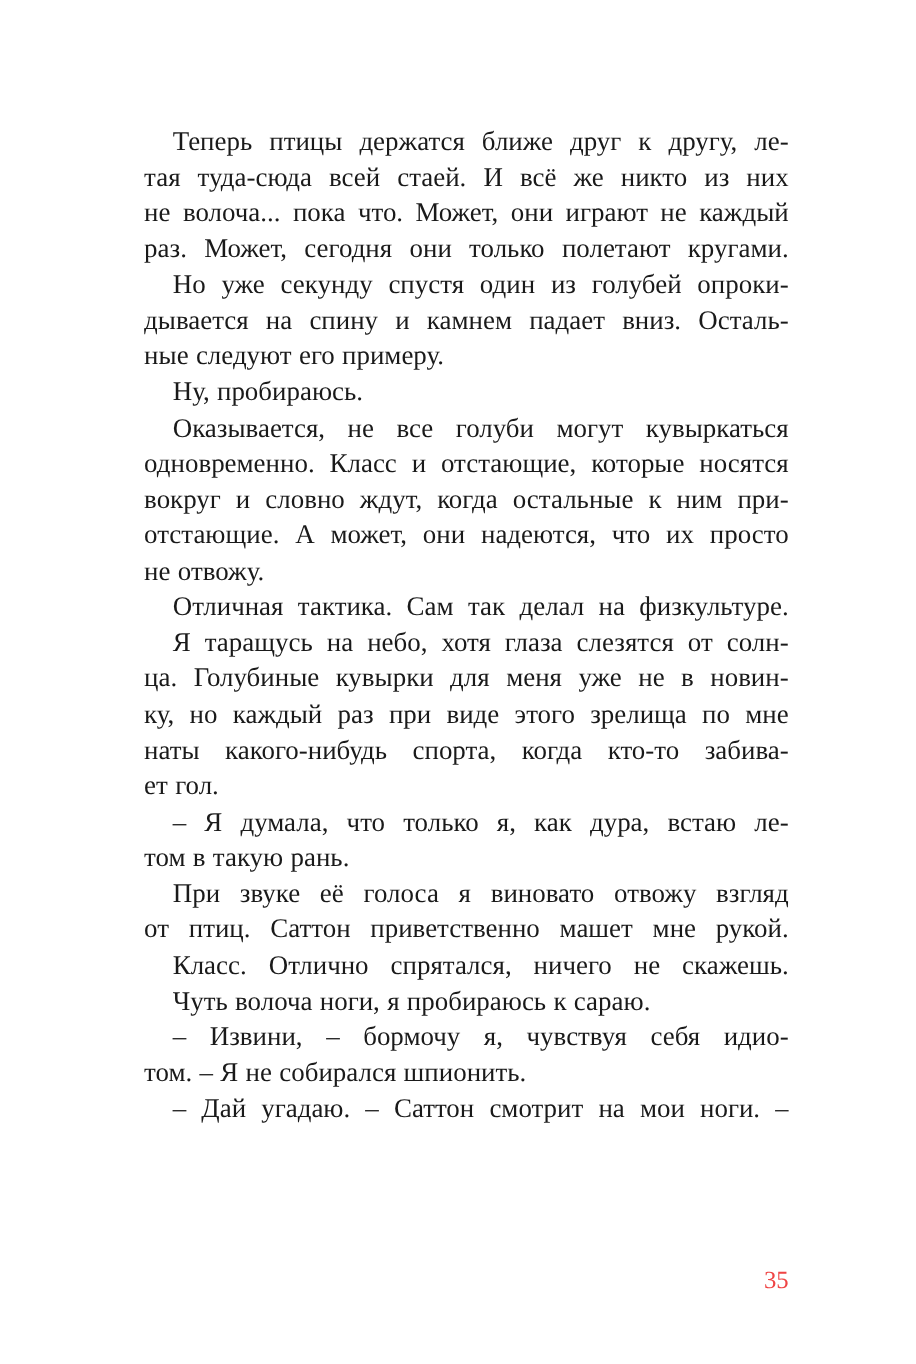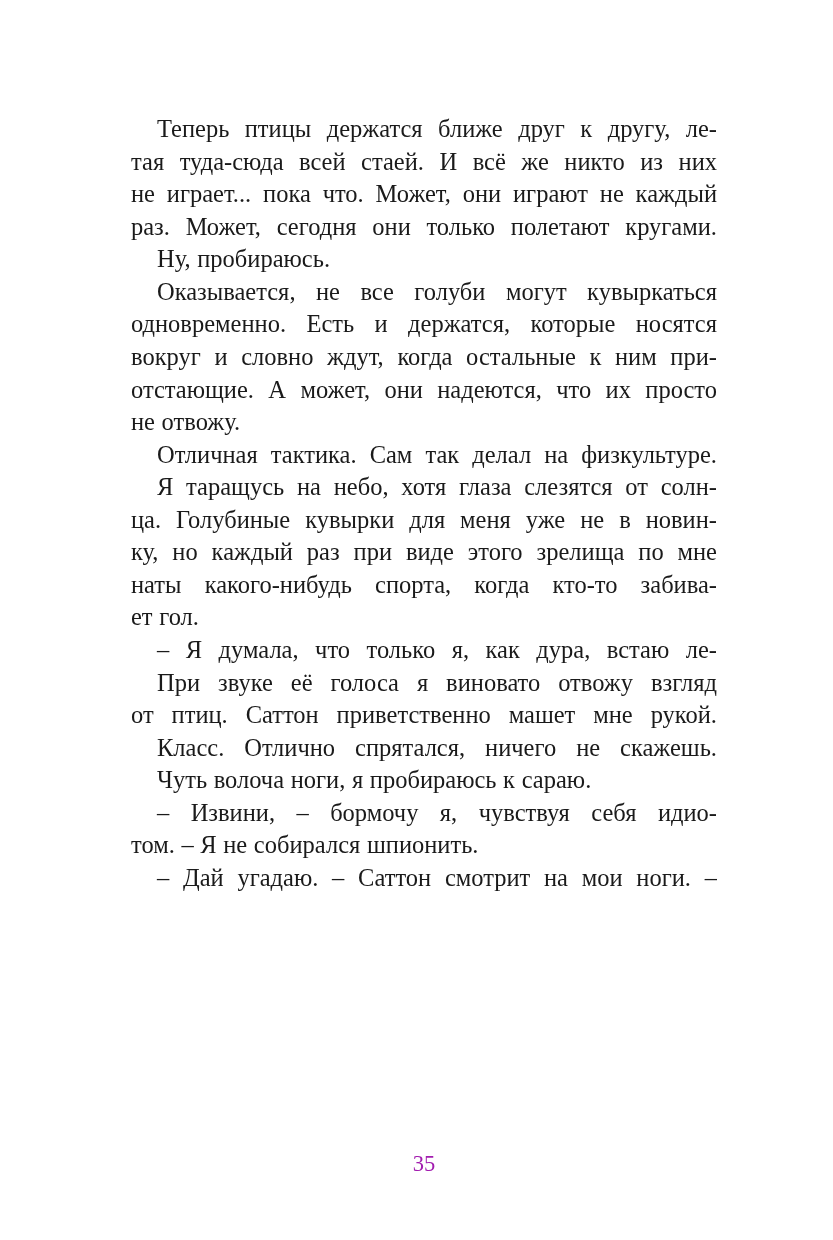--- a/index.html
+++ b/index.html
@@ -37,66 +37,72 @@
     text-align: left;
     text-align-last: left;
   }
   
   .line.ind { text-indent: 26px; }
   .page-number {
     position: absolute;
     left: 131px;
     top: 1150px;
     width: 586px;
-    text-align: center;
+    text-align: right;
     font-size: 22.5px;
     line-height: 28px;
-    color: #a21caf;
+    color: #ef4444;
   }
 </style>
 </head>
 <body>
 
 <div class="page">
   <div class="text-block">
 
     <div class="paragraph">
       <div class="line ind">Теперь птицы держатся ближе друг к другу, ле-</div>
       <div class="line">тая туда-сюда всей стаей. И всё же никто из них</div>
-      <div class="line">не играет... пока что. Может, они играют не каждый</div>
+      <div class="line">не волоча... пока что. Может, они играют не каждый</div>
       <div class="line">раз. Может, сегодня они только полетают кругами.</div>
     </div>
 
+    <div class="paragraph">
+      <div class="line ind">Но уже секунду спустя один из голубей опроки-</div>
+      <div class="line">дывается на спину и камнем падает вниз. Осталь-</div>
+      <div class="line end">ные следуют его примеру.</div>
+    </div>
 
     <div class="paragraph">
       <div class="line ind end">Ну, пробираюсь.</div>
     </div>
 
     <div class="paragraph">
       <div class="line ind">Оказывается, не все голуби могут кувыркаться</div>
-      <div class="line">одновременно. Есть и держатся, которые носятся</div>
+      <div class="line">одновременно. Класс и отстающие, которые носятся</div>
       <div class="line">вокруг и словно ждут, когда остальные к ним при-</div>
       <div class="line">отстающие. А может, они надеются, что их просто</div>
       <div class="line end">не отвожу.</div>
     </div>
 
     <div class="paragraph">
       <div class="line ind">Отличная тактика. Сам так делал на физкультуре.</div>
     </div>
 
     <div class="paragraph">
       <div class="line ind">Я таращусь на небо, хотя глаза слезятся от солн-</div>
       <div class="line">ца. Голубиные кувырки для меня уже не в новин-</div>
       <div class="line">ку, но каждый раз при виде этого зрелища по мне</div>
       <div class="line">наты какого-нибудь спорта, когда кто-то забива-</div>
       <div class="line end">ет гол.</div>
     </div>
 
     <div class="paragraph">
       <div class="line ind">– Я думала, что только я, как дура, встаю ле-</div>
+      <div class="line end">том в такую рань.</div>
     </div>
 
     <div class="paragraph">
       <div class="line ind">При звуке её голоса я виновато отвожу взгляд</div>
       <div class="line">от птиц. Саттон приветственно машет мне рукой.</div>
     </div>
 
     <div class="paragraph">
       <div class="line ind">Класс. Отлично спрятался, ничего не скажешь.</div>
     </div>

